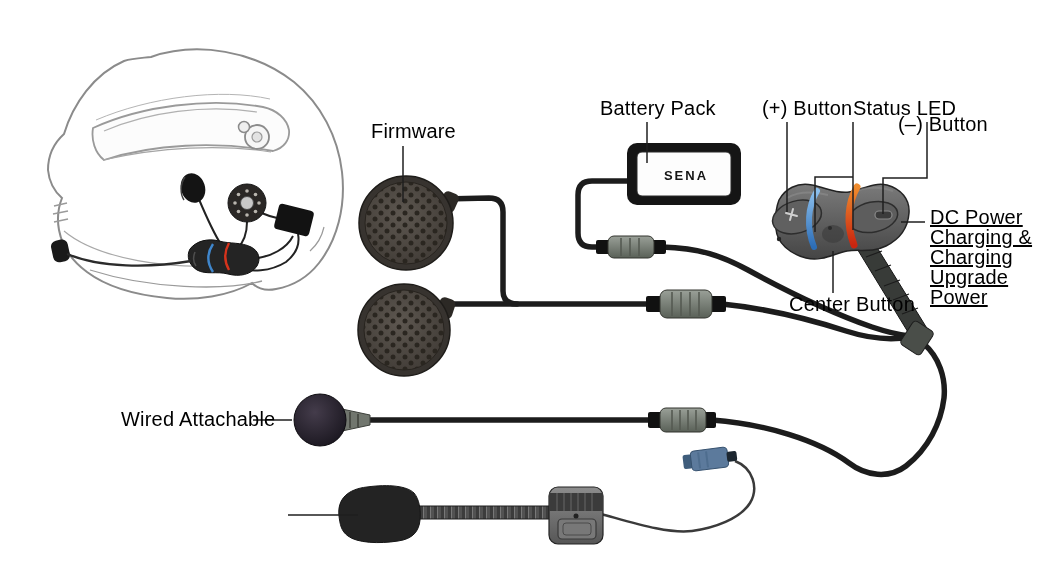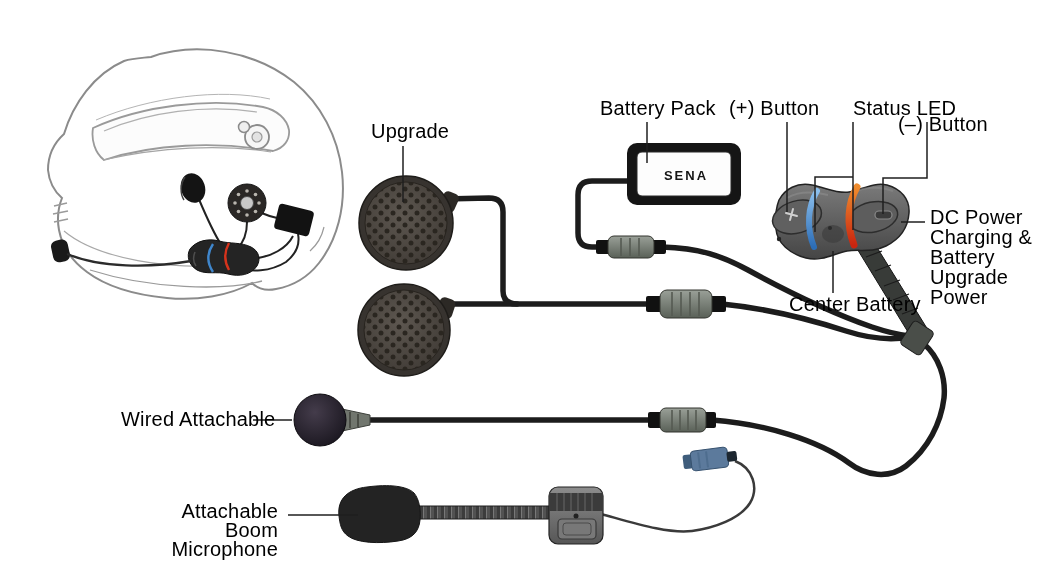--- a/index.html
+++ b/index.html
@@ -6,21 +6,21 @@
   .stage{
     position:relative;width:1064px;height:584px;background:#ffffff;overflow:hidden;
     font-family:"Liberation Sans","DejaVu Sans",sans-serif;
   }
   .stage svg{position:absolute;left:0;top:0;}
   .lbl{
     position:absolute;font-size:20px;color:#000000;line-height:17px;
     white-space:nowrap;letter-spacing:.2px;
   }
   .lbl-block{white-space:normal;}
-  .dc-block{line-height:20px;}
+  .dc-block{line-height:20px;text-decoration:underline;}
   .boom-block{width:130px;text-align:right;line-height:19px;}
   .sena-logo{
     position:absolute;left:656px;top:168px;width:60px;text-align:center;
     font-size:13px;font-weight:bold;letter-spacing:2px;color:#141414;
     transform:scaleY(.92);
   }
 </style>
 </head>
 <body>
 
@@ -220,36 +220,32 @@
     <path d="M853,122 V230"></path>
     <path d="M853,177 H815 V232"></path>
     <path d="M927,122 V178 H883 V214"></path>
     <path d="M901,222 H925"></path>
     <path d="M833,251 V293"></path>
     <path d="M253,420 H292"></path>
     <path d="M288,515 H358"></path>
   </g>
 </svg>
 
-<div class="lbl" style="left:371px;top:123px">Upgrade</div>
+<div class="lbl" style="left:371px;top:123px">Firmware</div>
 <div class="lbl" style="left:600px;top:100px">Battery Pack</div>
-<div class="lbl" style="left:729px;top:100px">(+) Button</div>
+<div class="lbl" style="left:762px;top:100px">(+) Button</div>
 <div class="lbl" style="left:853px;top:100px">Status LED</div>
 <div class="lbl" style="left:898px;top:116px">(–) Button</div>
 
 <div class="lbl lbl-block dc-block" style="left:930px;top:207px">
   <div>DC Power</div>
   <div>Charging &amp;</div>
-  <div>Battery</div>
+  <div>Charging</div>
   <div>Upgrade Power</div>
 </div>
 
-<div class="lbl" style="left:789px;top:296px">Center Battery</div>
+<div class="lbl" style="left:789px;top:296px">Center Button</div>
 <div class="lbl" style="left:121px;top:411px">Wired Attachable</div>
 
-<div class="lbl lbl-block boom-block" style="left:148px;top:502px">
-  <div>Attachable</div>
-  <div>Boom Microphone</div>
+
+<div class="sena-logo">SENA</div>
+
 </div>
 
-<div class="sena-logo">SENA</div>
-
-</div>
-
 </body></html>

